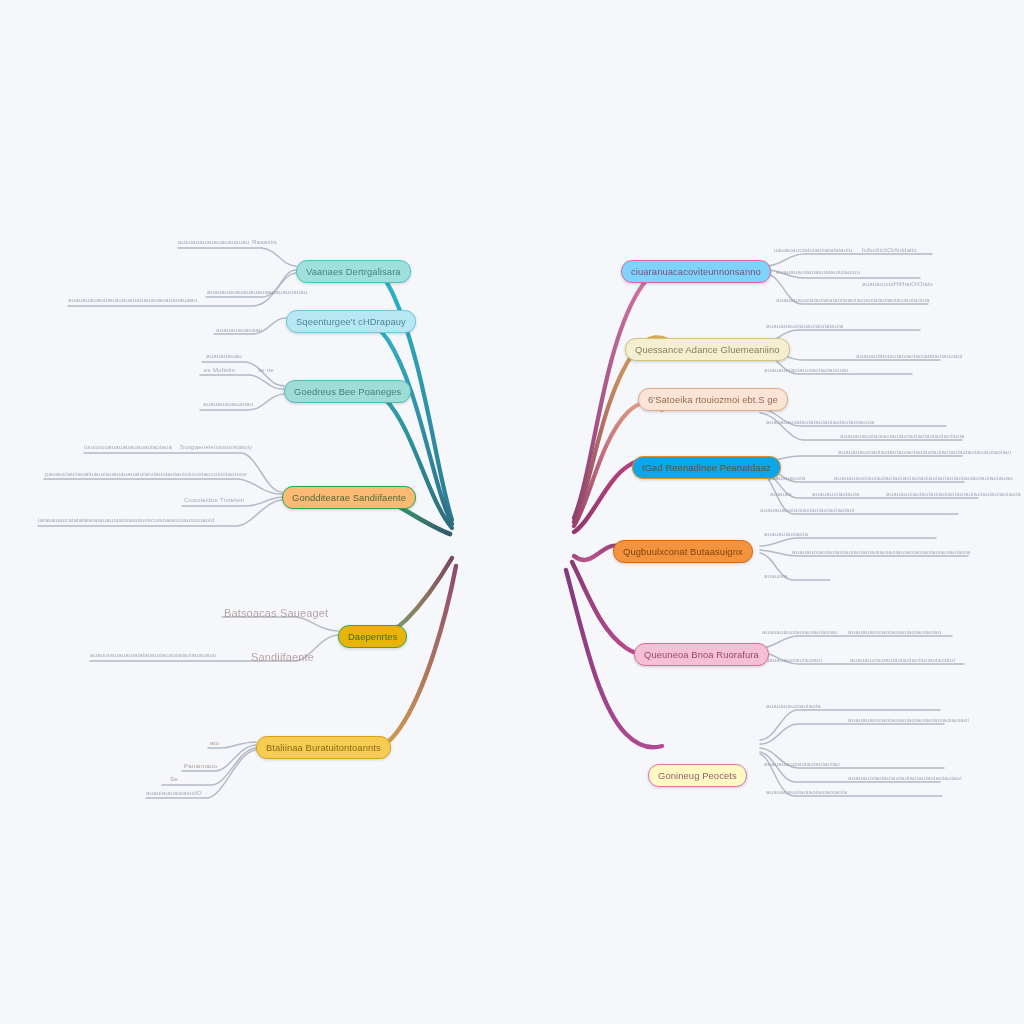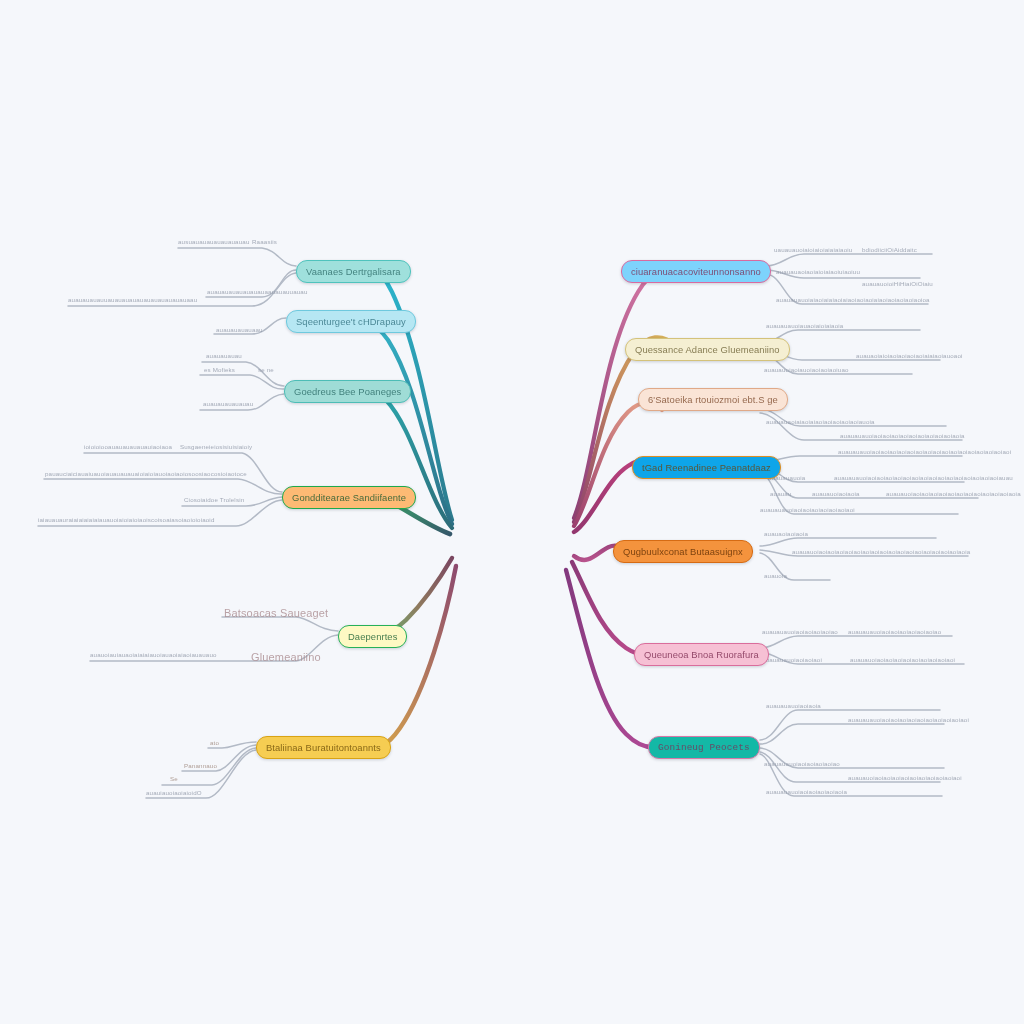--- a/index.html
+++ b/index.html
@@ -236,25 +236,25 @@
       <div class="leaf tiny" style="left: 204px; top: 366px;">es Mofieks</div>
       <div class="leaf tiny" style="left: 203px; top: 400px;">auauauauauauau</div>
       <div class="pill" style="left: 282px; top: 486px; background: #fdba74; border: 1px solid rgb(30, 169, 76); color: rgb(20, 85, 44);">
         <span>Gondditearae Sandiifaente</span>
       </div>
       <div class="leaf tiny" style="left: 84px; top: 443px;">ioioioiooauauauauauauiaoiaoa</div>
       <div class="leaf tiny" style="left: 180px; top: 443px;">Susgaeneieiosisiuisiaioiy</div>
       <div class="leaf tiny" style="left: 45px; top: 470px;">pauauciaiciauaiuauoiauauauauaioiaioiauoiaoiaoiosoosiaocosioiaotoce</div>
       <div class="leaf tiny" style="left: 184px; top: 496px;">Ciosoiaidoe Trolelsin</div>
       <div class="leaf tiny" style="left: 38px; top: 516px;">iaiauauauraiaiaiaiaiaiauauoiaioiaioiaoiscoisoaiasoiaoioioiaoid</div>
-      <div class="pill" style="left: 338px; top: 625px; background: #fef9c3; border: 1px solid rgb(39, 176, 89); color: rgb(21, 92, 48);">
+      <div class="pill" style="left: 338px; top: 625px; background: #eab308; border: 1px solid rgb(39, 176, 89); color: rgb(21, 92, 48);">
         <span>Daepenrtes</span>
       </div>
       <div class="leaf pinkish" style="left: 224px; top: 607px;">Batsoacas Saueaget</div>
-      <div class="leaf pinkish" style="left: 251px; top: 651px;">Gluemeaniino</div>
+      <div class="leaf pinkish" style="left: 251px; top: 651px;">Sandiifaente</div>
       <div class="leaf tiny" style="left: 90px; top: 651px;">auauoiauiauaoiaiaiaiauoiauaoiaiaoiauauauo</div>
       <div class="pill" style="left: 256px; top: 736px; background: rgb(246, 205, 82); border: 1px solid rgb(217, 163, 20); color: rgb(108, 78, 8);">
         <span>Btaliinaa Buratuitontoannts</span>
       </div>
       <div class="leaf tiny brownish" style="left: 210px; top: 739px;">ato</div>
       <div class="leaf tiny brownish" style="left: 184px; top: 762px;">Panannauo</div>
       <div class="leaf tiny brownish" style="left: 170px; top: 775px;">Se</div>
       <div class="leaf tiny" style="left: 146px; top: 789px;">auauiauoiaoiaioidO</div>
       <div class="pill" style="left: 621px; top: 260px; background: #7dd3fc; border: 1px solid rgb(217, 106, 160); color: rgb(125, 42, 82);">
         <span>ciuaranuacacoviteunnonsanno</span>
@@ -291,21 +291,21 @@
       <div class="leaf tiny" style="left: 764px; top: 530px;">auauaoiaoiaoia</div>
       <div class="leaf tiny" style="left: 792px; top: 548px;">auauauoiaoiaoiaoiaoiaoiaoiaoiaoiaoiaoiaoiaoiaoiaoiaoiaoiaoia</div>
       <div class="leaf tiny" style="left: 764px; top: 572px;">auauoia</div>
       <div class="pill" style="left: 634px; top: 643px; background: rgb(246, 192, 212); border: 1px solid rgb(218, 109, 156); color: rgb(123, 42, 79);">
         <span>Queuneoa Bnoa Ruorafura</span>
       </div>
       <div class="leaf tiny" style="left: 762px; top: 628px;">auauauauoiaoiaoiaoiaoiao</div>
       <div class="leaf tiny" style="left: 848px; top: 628px;">auauauauoiaoiaoiaoiaoiaoiaoiao</div>
       <div class="leaf tiny" style="left: 762px; top: 656px;">auauauauoiaoiaoiaoi</div>
       <div class="leaf tiny" style="left: 850px; top: 656px;">auauauoiaoiaoiaoiaoiaoiaoiaoiaoiaoi</div>
-      <div class="pill" style="left: 648px; top: 736px; background: #14b8a6; border: 1px solid rgb(216, 120, 168); color: rgb(124, 49, 87); font-family: Liberation Mono, monospace;">
+      <div class="pill" style="left: 648px; top: 764px; background: #fef9c3; border: 1px solid rgb(216, 120, 168); color: rgb(124, 49, 87);">
         <span>Gonineug Peocets</span>
       </div>
       <div class="leaf tiny" style="left: 766px; top: 702px;">auauauauoiaoiaoia</div>
       <div class="leaf tiny" style="left: 848px; top: 716px;">auauauauoiaoiaoiaoiaoiaoiaoiaoiaoiaoiaoi</div>
       <div class="leaf tiny" style="left: 764px; top: 760px;">auauauauoiaoiaoiaoiaoiao</div>
       <div class="leaf tiny" style="left: 848px; top: 774px;">auauauoiaoiaoiaoiaoiaoiaoiaoiaoiaoiaoi</div>
       <div class="leaf tiny" style="left: 766px; top: 788px;">auauauauoiaoiaoiaoiaoiaoia</div>
     </div>
 
 </div>

